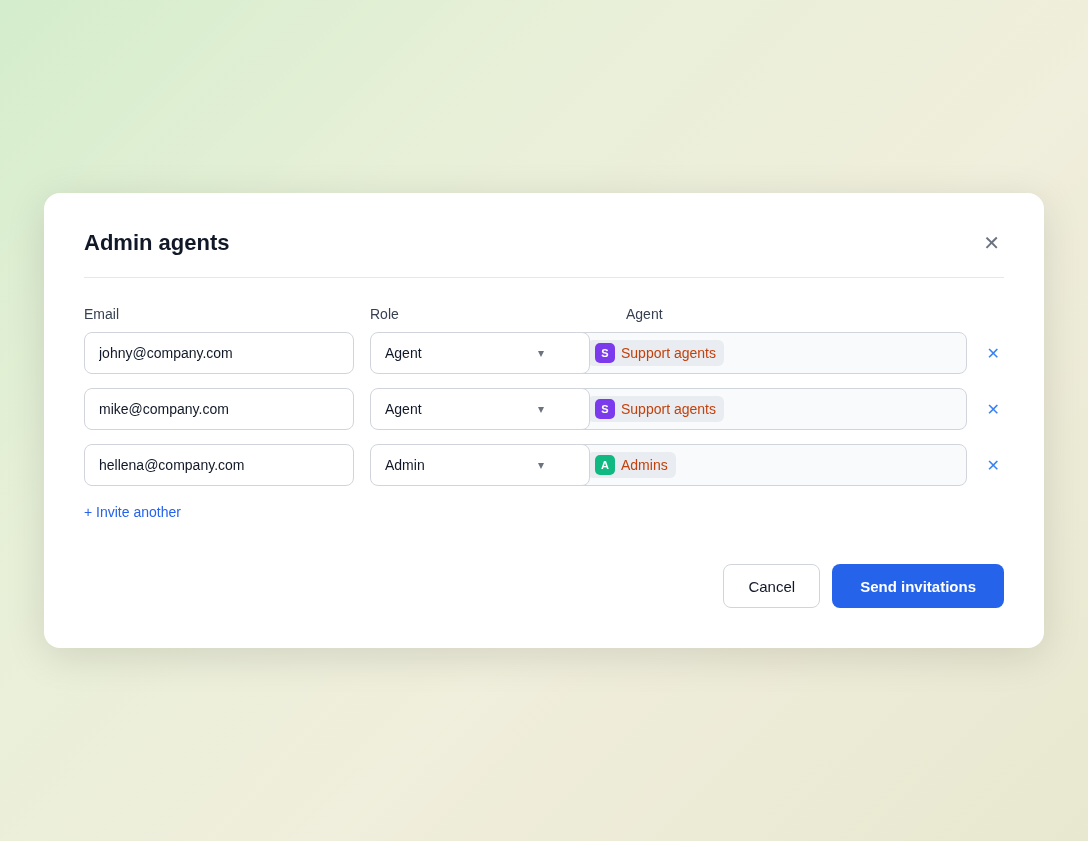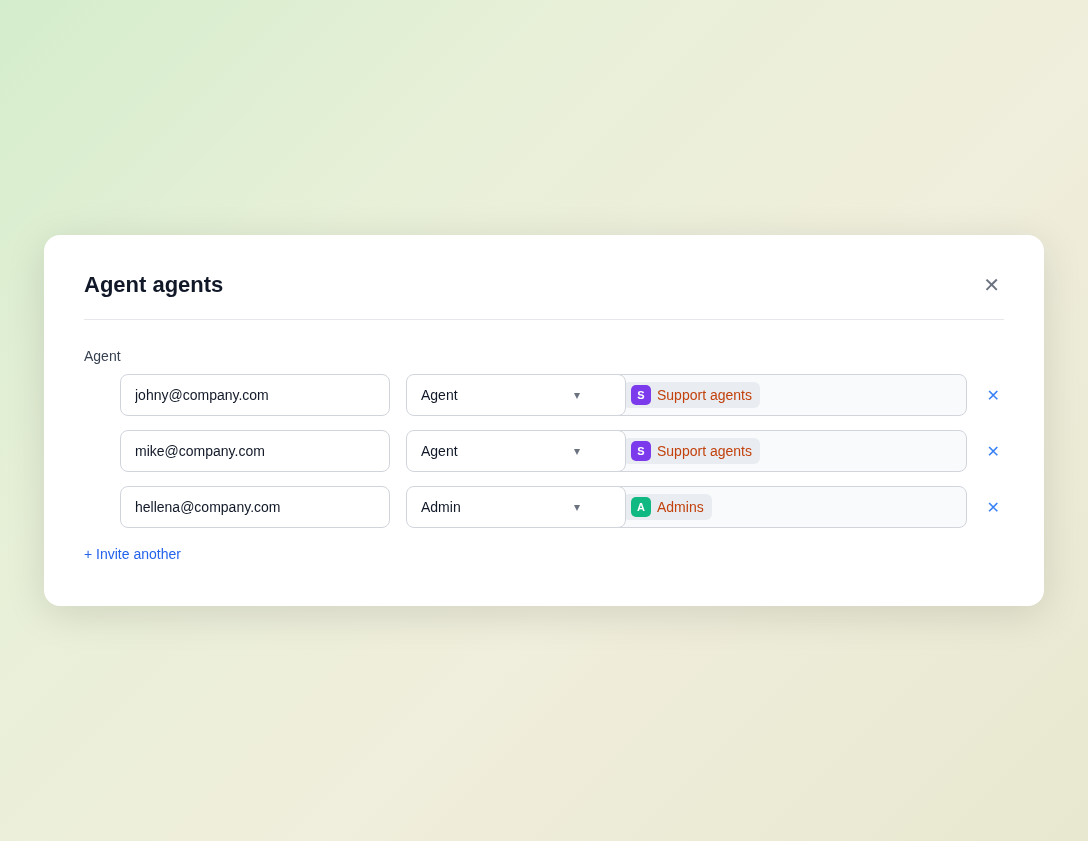--- a/index.html
+++ b/index.html
@@ -79,21 +79,20 @@
     .email-input {
       width: 270px;
       height: 42px;
       border: 1.5px solid #d1d5db;
       border-radius: 8px;
       padding: 1px 14px;
       font-size: 14px;
       color: #111827;
       outline: none;
       flex-shrink: 0;
-      margin-left: 36px;
     }
 
     .role-select {
       width: 220px;
       height: 42px;
       border: 1.5px solid #d1d5db;
       border-radius: 8px;
       padding: 0 14px;
       font-size: 14px;
       color: #111827;
@@ -225,27 +224,29 @@
       font-weight: 600;
       color: #ffffff;
       cursor: pointer;
     }
   </style>
 </head>
 <body>
 
 <div class="modal">
   <div class="modal-header">
-    <h2 class="modal-title">Agent agents</h2>
+    <h2 class="modal-title">Admin agents</h2>
     <button class="close-btn">
       <span>✕</span>
     </button>
   </div>
 
   <div class="column-headers">
+    <span class="col-label">Email</span>
+    <span class="col-label">Role</span>
     <span class="col-label">Agent</span>
   </div>
 
   <div>
 
     <div class="invite-row">
       <input class="email-input" type="email" value="johny@company.com" style="">
       <div class="role-select-wrapper">
         <select class="role-select">
           <option>Agent</option>
@@ -306,13 +307,17 @@
         <span>✕</span>
       </button>
     </div>
 
   </div>
 
   <button class="invite-another">
     <span>+ Invite another</span>
   </button>
 
+  <div class="modal-footer">
+    <button class="cancel-btn">Cancel</button>
+    <button class="send-btn">Send invitations</button>
+  </div>
 </div>
 
 </body></html>

